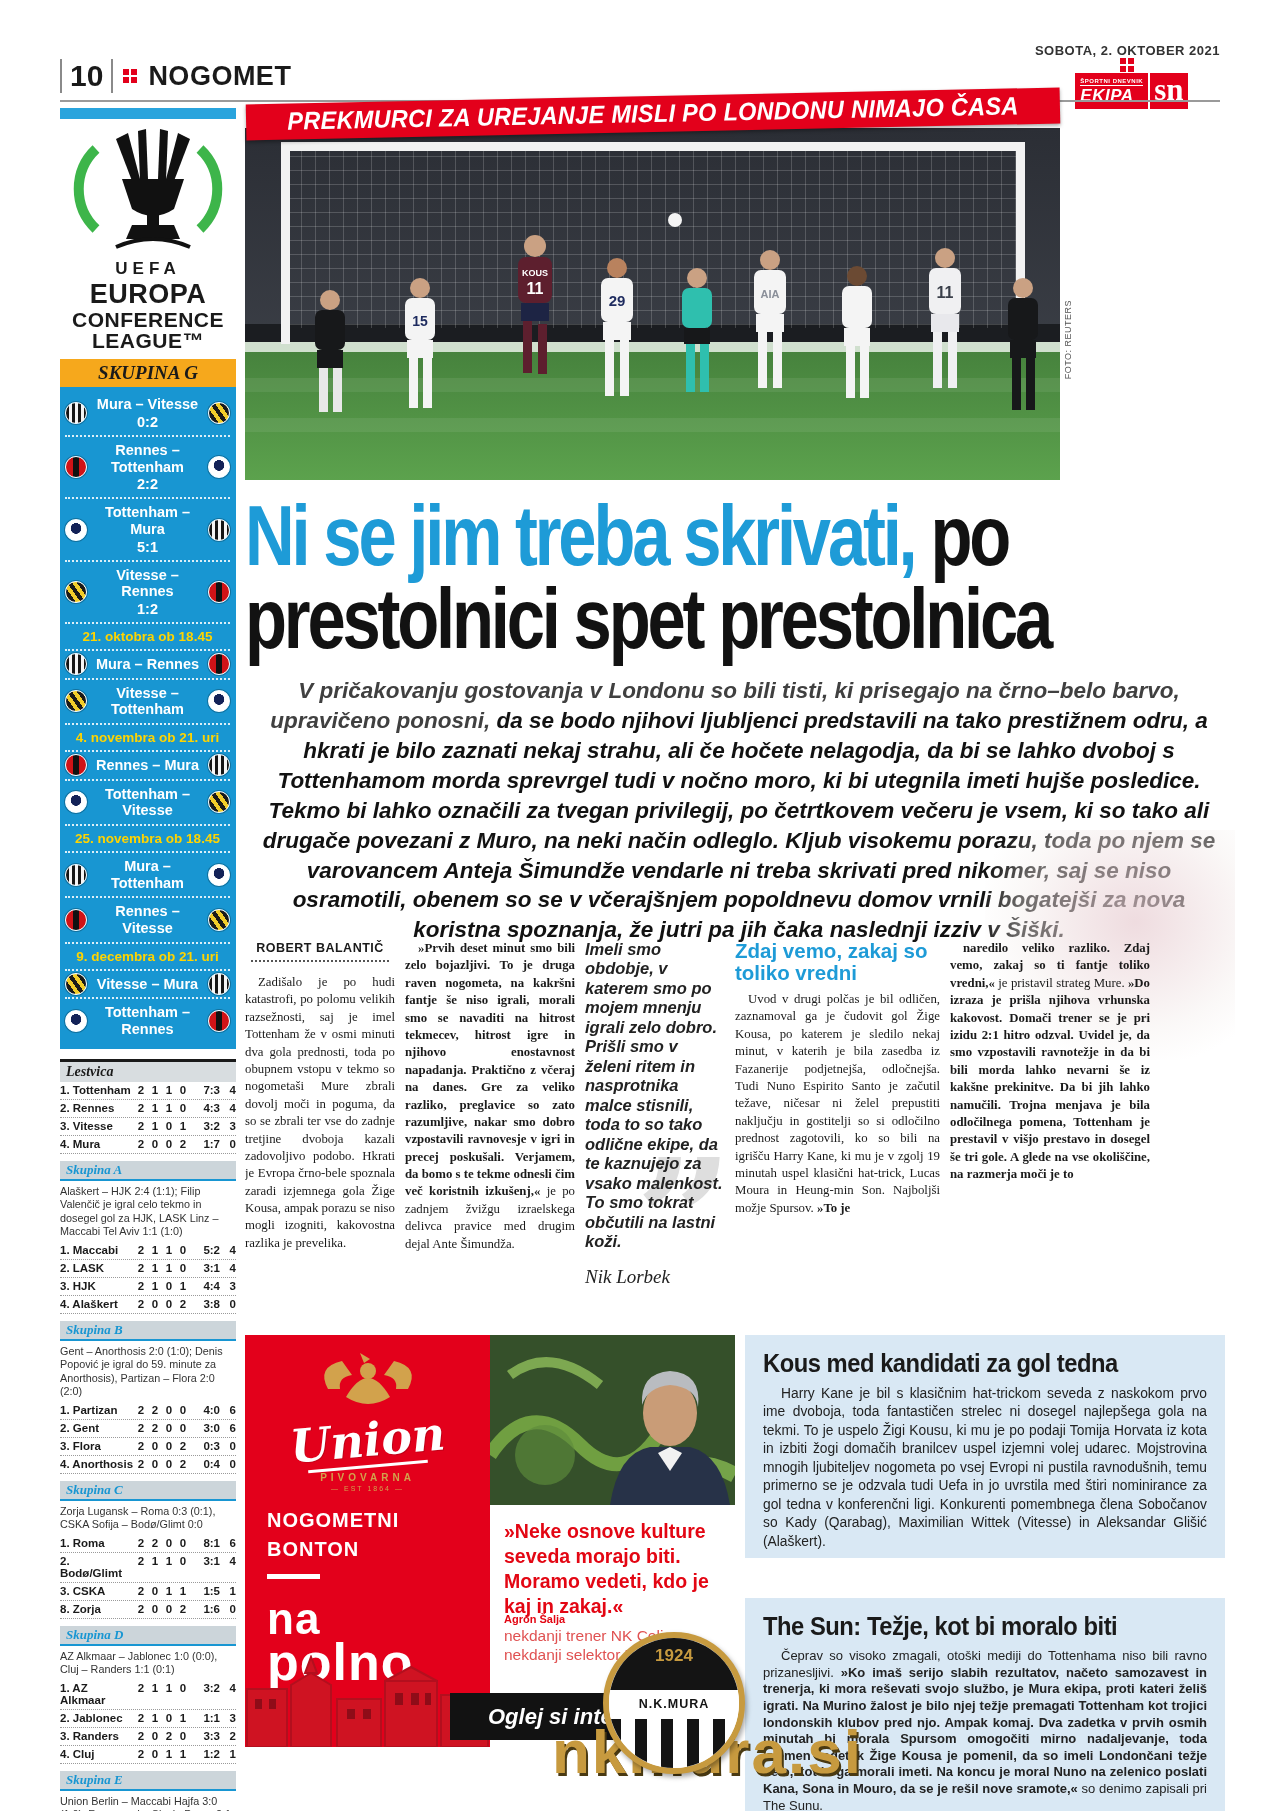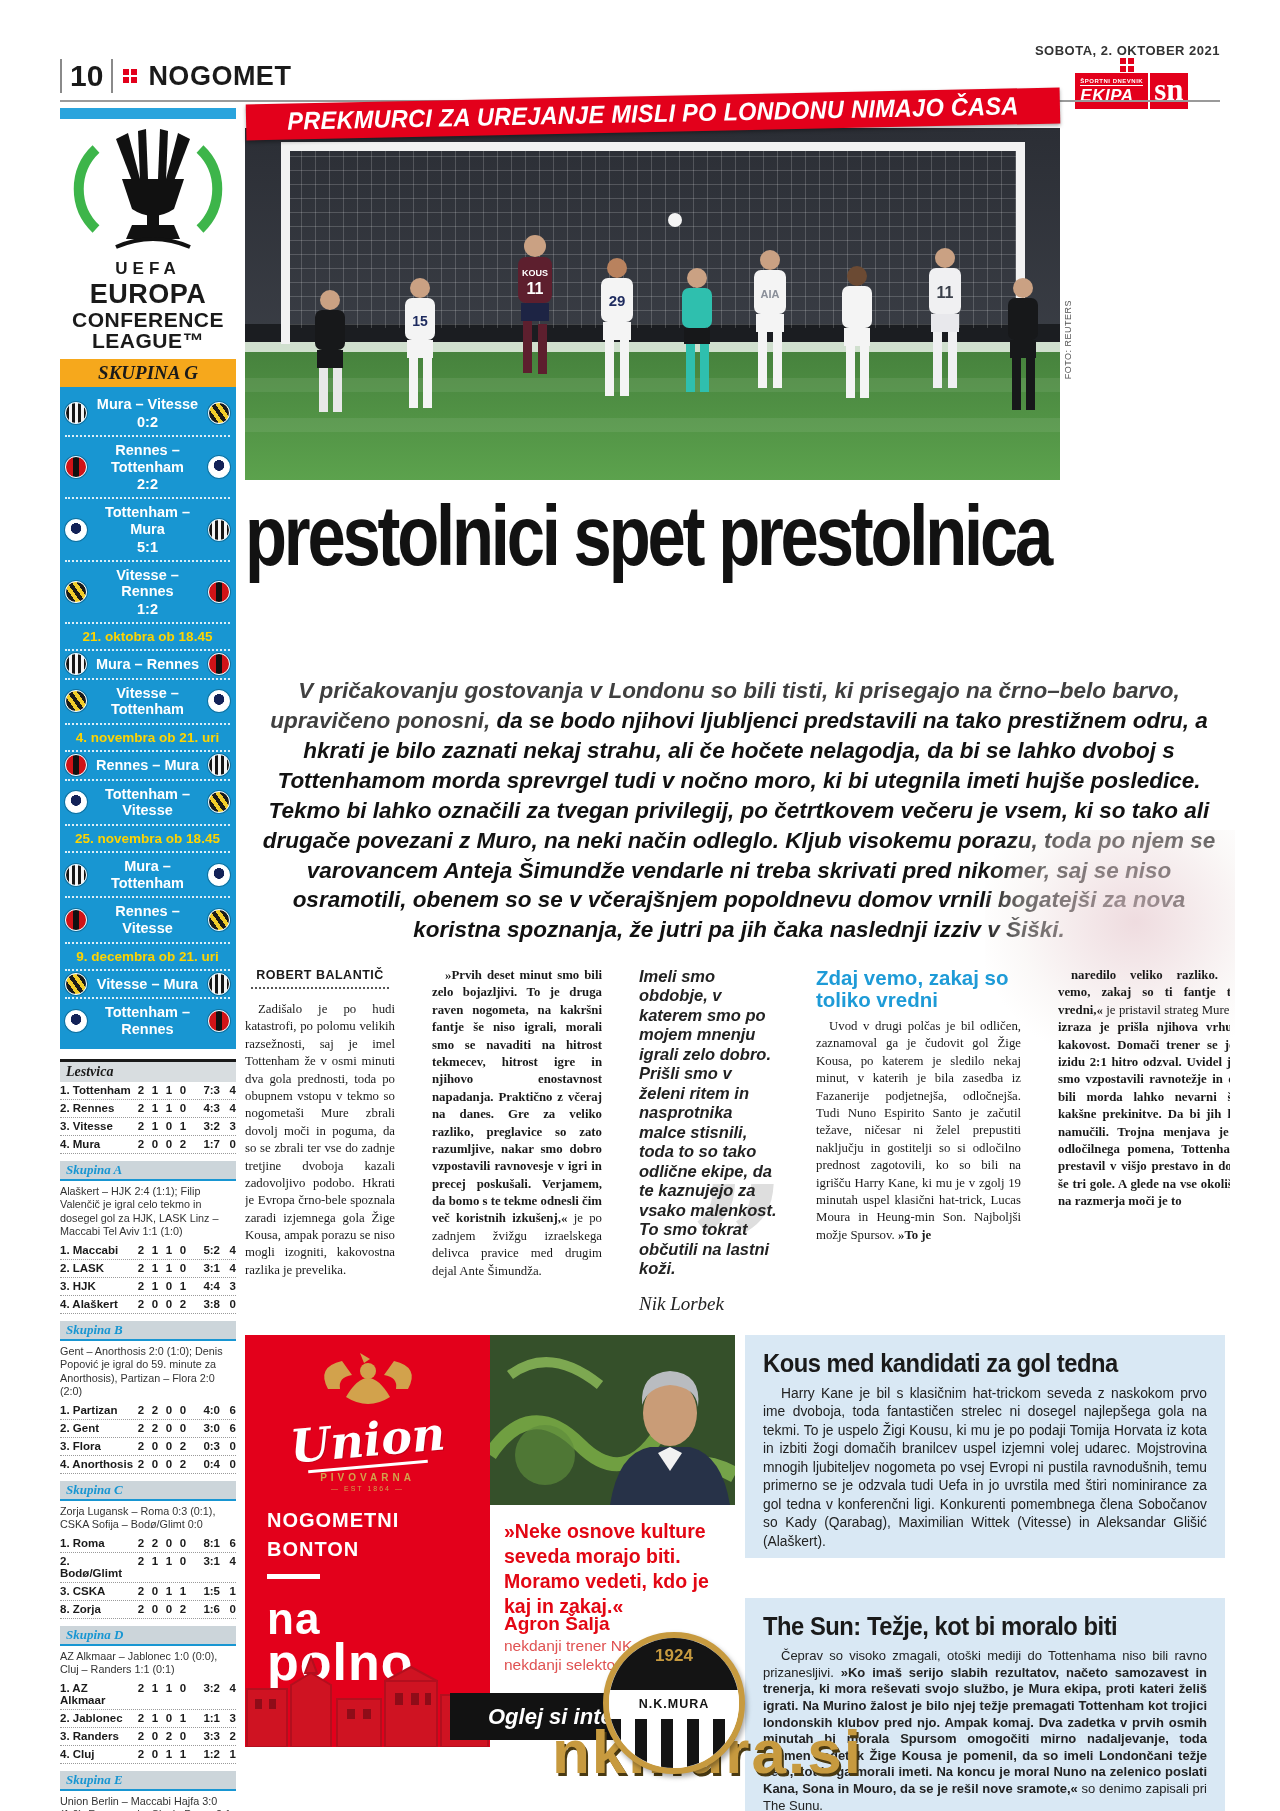--- a/index.html
+++ b/index.html
@@ -62,22 +62,22 @@
                 font-size:9px;color:#555;letter-spacing:.5px;}
   
   .headline{position:absolute;left:245px;top:494px;width:990px;line-height:.96;white-space:nowrap;}
   .hl-line{display:inline-block;transform:scaleX(.8);transform-origin:left;font-weight:bold;font-size:86px;letter-spacing:-4px;}
   .hl-blue{color:#1e9bd7;} .hl-black{color:#121212;}
   
   .lead{position:absolute;left:258px;top:676px;width:962px;text-align:center;font-style:italic;font-weight:bold;
         font-size:22.5px;line-height:1.33;color:#121212;}
   .lead .blue{color:#404040;}
   
-  .cols{position:absolute;left:245px;top:967px;width:985px;height:348px;display:grid;
-        grid-template-columns:150px 170px 140px 205px 200px;column-gap:37px;overflow:hidden;}
+  .cols{position:absolute;left:245px;top:940px;width:985px;height:348px;display:grid;
+        grid-template-columns:150px 170px 140px 205px 200px;column-gap:10px;overflow:hidden;}
   .col{font-family:"Liberation Serif",serif;font-size:12.8px;line-height:1.36;text-align:justify;overflow:hidden;}
   .col p{margin:0;text-indent:13px;}
   .col .b{font-weight:bold;}
   .byline{font-family:"Liberation Sans",sans-serif;font-size:12.5px;font-weight:bold;letter-spacing:.5px;
           text-align:center;border-bottom:2px dotted #555;padding-bottom:3px;margin:0 6px 12px 6px;text-indent:0;}
   .pullq{position:relative;font-family:"Liberation Sans",sans-serif;font-style:italic;font-weight:bold;
          font-size:16.5px;line-height:1.18;text-align:left;color:#222;}
   .pullq-mark{position:absolute;right:-8px;bottom:-18px;font-family:"DejaVu Serif",serif;font-size:170px;
               color:#dedede;line-height:1;z-index:0;font-style:normal;}
   .pullq-text{position:relative;z-index:1;}
@@ -97,21 +97,21 @@
   .union-piv{color:#d2a24c;font-size:10px;letter-spacing:4px;font-weight:bold;}
   .union-est{color:#d2a24c;font-size:7px;letter-spacing:2px;margin-top:2px;}
   .ad-label{color:#fff;font-weight:bold;font-size:20px;letter-spacing:1px;margin:14px 0 0 22px;line-height:1.45;}
   .napolno{margin:10px 0 0 22px;color:#fff;font-weight:bold;line-height:.9;}
   .napolno .na{display:inline-block;font-size:44px;border-top:5px solid #fff;padding-top:20px;letter-spacing:1px;}
   .napolno .polno{font-size:52px;letter-spacing:1px;}
   .ad-photo{position:absolute;left:245px;top:0;width:245px;height:170px;overflow:hidden;}
   .ad-quote{position:absolute;left:245px;top:170px;width:245px;padding:14px 0 0 14px;box-sizing:border-box;
             color:#e30613;font-weight:bold;font-size:19.5px;line-height:1.28;}
   .ad-person{position:absolute;left:259px;top:278px;width:225px;}
-  .ad-person-name{color:#e30613;font-weight:bold;font-size:19px;}
+  .ad-person-name{color:#e30613;font-weight:bold;font-size:11px;}
   .ad-person-desc{color:#e05252;font-size:15.5px;line-height:1.2;margin-top:2px;}
   .ad-cta{position:absolute;left:205px;top:358px;width:285px;height:47px;background:#121212;color:#fff;
           display:flex;align-items:center;padding-left:38px;box-sizing:border-box;
           font-style:italic;font-weight:bold;font-size:22px;}
   
   .mura-crest{position:absolute;left:603px;top:1632px;width:142px;height:142px;border-radius:50%;
               background:#fff;border:6px solid #c79a3f;box-sizing:border-box;z-index:22;overflow:hidden;
               box-shadow:2px 3px 5px rgba(0,0,0,.35);}
   .mc-top{height:40%;background:#141414;color:#c79a3f;text-align:center;font-weight:bold;font-size:17px;padding-top:8px;box-sizing:border-box;}
   .mc-band{height:22%;background:#fff;color:#141414;text-align:center;font-weight:bold;font-size:12.5px;line-height:28px;letter-spacing:1px;}
@@ -563,20 +563,21 @@
           <rect x="765" y="212" width="26" height="18" fill="#17181a"></rect>
           <rect x="767" y="230" width="9" height="52" fill="#17181a"></rect>
           <rect x="781" y="230" width="9" height="52" fill="#17181a"></rect>
       </g>
       <circle cx="430" cy="92" r="7" fill="#f5f5f5"></circle>
     </svg>
   </div>
   <div class="photo-credit">FOTO: REUTERS</div>
 
   <div class="headline">
+    <div><span class="hl-line"><span class="hl-blue">Ni se jim treba skrivati,</span><span class="hl-black"> po</span></span></div>
     <div><span class="hl-line hl-black">prestolnici spet prestolnica</span></div>
   </div>
 
   <div class="lead">
     <span class="blue">V pričakovanju gostovanja v Londonu so bili tisti, ki prisegajo na črno–belo barvo, upravičeno ponosni,</span><span> da se bodo njihovi ljubljenci predstavili na tako prestižnem odru, a hkrati je bilo zaznati nekaj strahu, ali če hočete nelagodja, da bi se lahko dvoboj s Tottenhamom morda sprevrgel tudi v nočno moro, ki bi utegnila imeti hujše posledice. Tekmo bi lahko označili za tvegan privilegij, po četrtkovem večeru je vsem, ki so tako ali drugače povezani z Muro, na neki način odleglo. Kljub visokemu porazu, toda po njem se varovancem Anteja Šimundže vendarle ni treba skrivati pred nikomer, saj se niso osramotili, obenem so se v včerajšnjem popoldnevu domov vrnili bogatejši za nova koristna spoznanja, že jutri pa jih čaka naslednji izziv v Šiški.</span>
   </div>
 
   <div class="flower"></div>
 
   <div class="cols">

